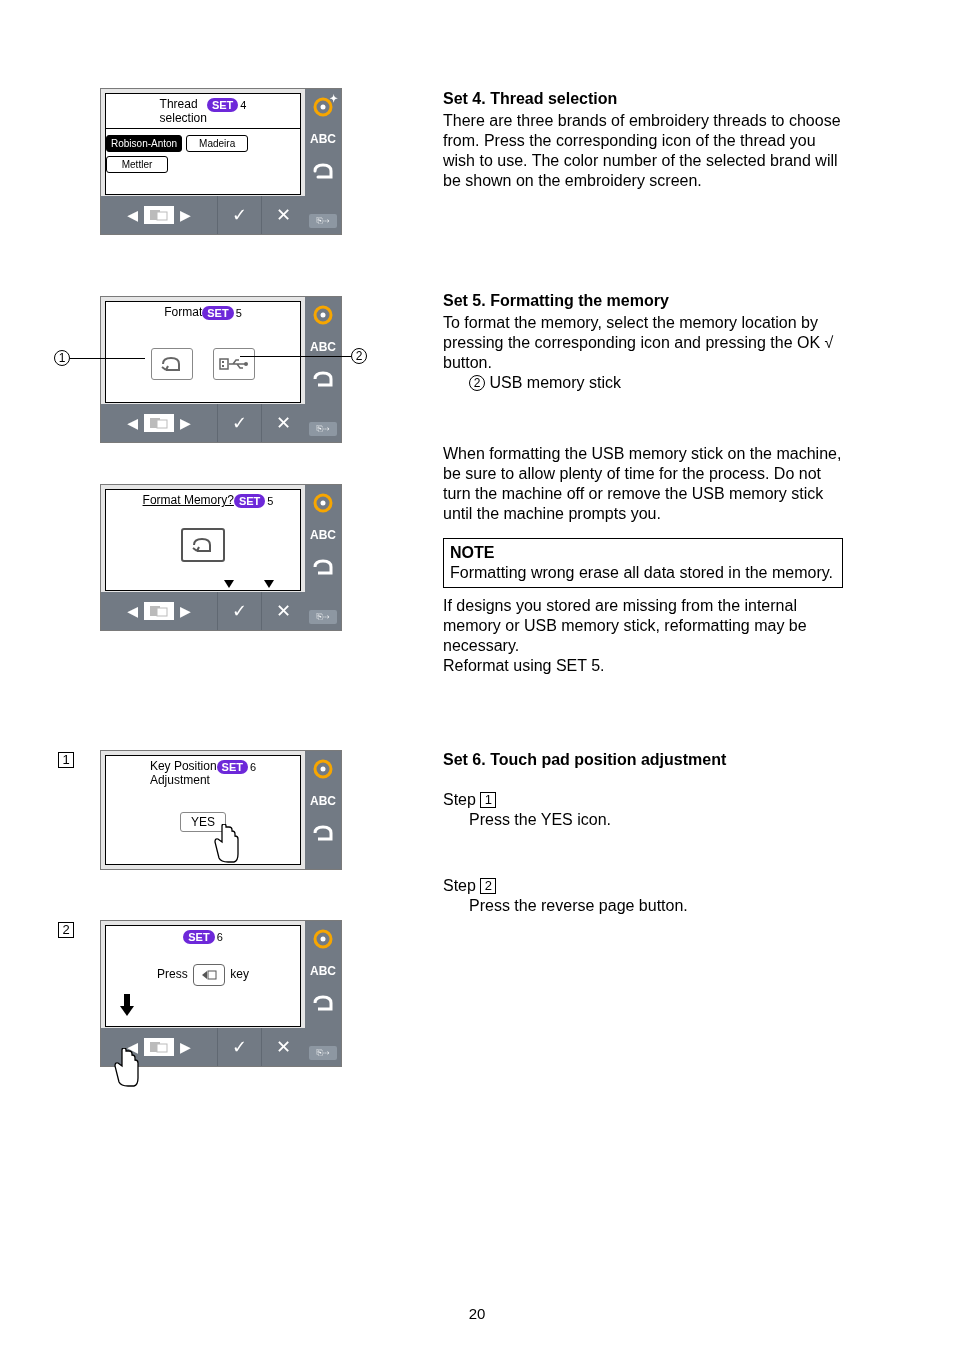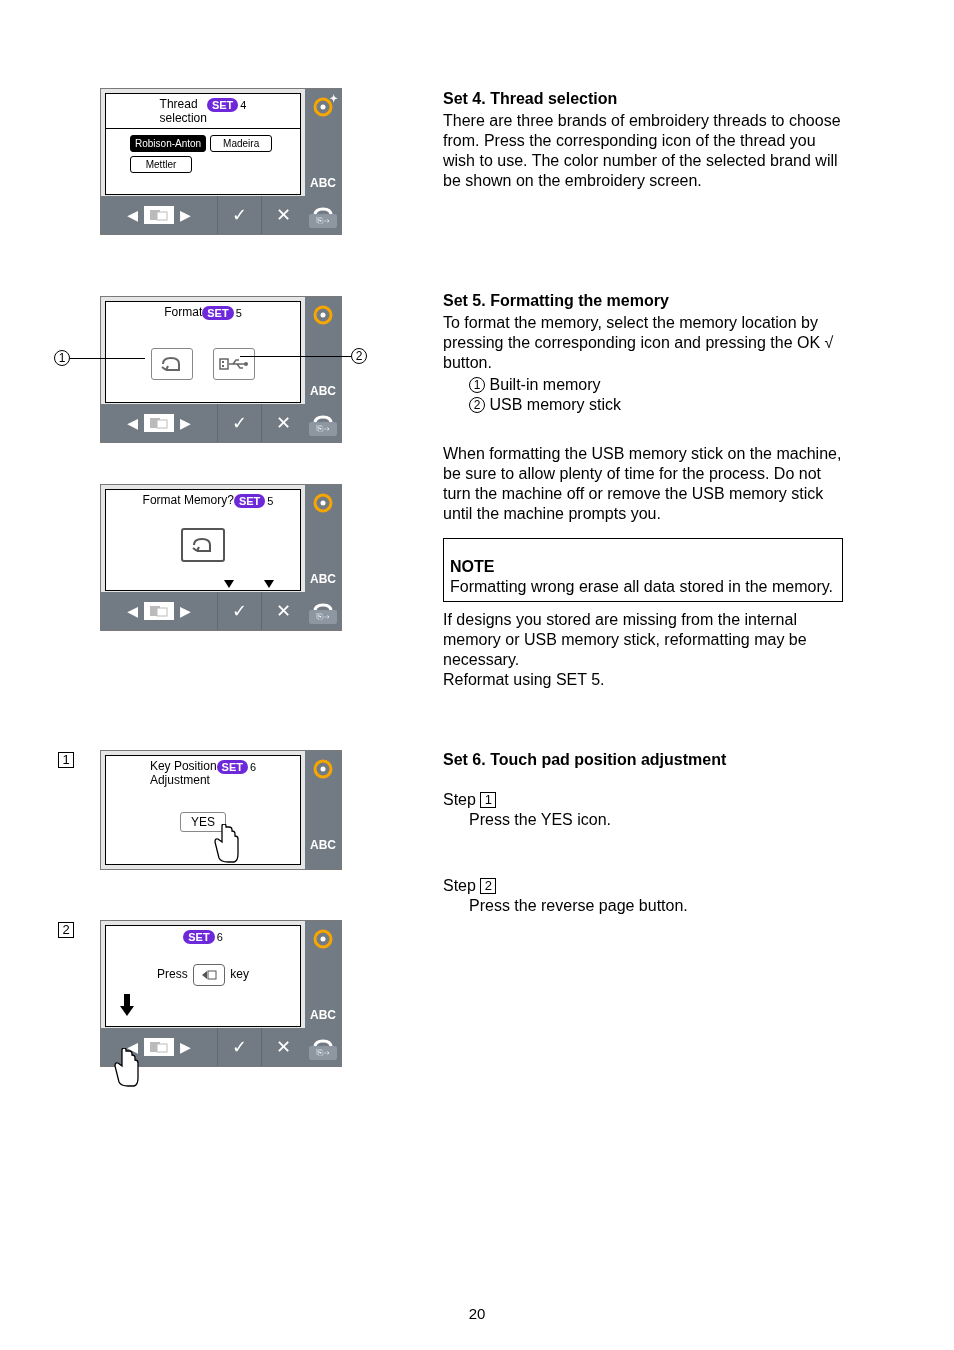--- a/index.html
+++ b/index.html
@@ -29,21 +29,21 @@
   .heading {
     font-weight: bold;
     margin-bottom: 2px;
   }
   .note-box {
     border: 1px solid #000;
     padding: 4px 6px;
     margin-top: 8px;
     margin-bottom: 8px;
   }
-  .note-title { font-weight: bold; margin-top: 14px; }
+  .note-title { font-weight: bold; }
   .page-num {
     position: absolute;
     bottom: 28px;
     left: 0;
     width: 954px;
     text-align: center;
     font-size: 15px;
   }
   .indent { margin-left: 26px; }
   .step-box {
@@ -105,21 +105,21 @@
     width: 26px;
     height: 24px;
     display: flex;
     align-items: center;
     justify-content: center;
     color: #fff;
     font-size: 12px;
     font-weight: bold;
   }
   .side-icon.first { color: #f7a600; font-size: 18px; position: relative; }
-  .side-abc { color: #fff; font-weight: bold; font-size: 12px; margin-top: 44px; }
+  .side-abc { color: #fff; font-weight: bold; font-size: 12px; }
   .side-undo { color: #fff; font-size: 18px; }
   .side-usb {
     position: absolute;
     bottom: 6px;
     width: 28px;
     height: 14px;
     background: #8d97a2;
     border-radius: 2px;
     display:flex;align-items:center;justify-content:center;
     font-size:8px;color:#fff;
@@ -234,24 +234,20 @@
 <div class="page">
 
 <div class="right-col" style="top:89px;">
   <div class="heading">Set 4. Thread selection</div>
   <div>There are three brands of embroidery threads to choose from. Press the corresponding icon of the thread you wish to use. The color number of the selected brand will be shown on the embroidery screen.</div>
 </div>
 
 <div class="right-col" style="top:291px;">
   <div class="heading">Set 5. Formatting the memory</div>
   <div>To format the memory, select the memory location by pressing the corresponding icon and pressing the OK √ button.</div>
-  <div style="margin-left:26px;margin-top:2px;">
-    <span class="circ-num">1</span>
-    <span>Built-in memory</span>
-  </div>
   <div style="margin-left:26px;">
     <span class="circ-num">2</span>
     <span>USB memory stick</span>
   </div>
 </div>
 <div class="right-col" style="top:444px;">
   <div>When formatting the USB memory stick on the machine, be sure to allow plenty of time for the process.  Do not turn the machine off or remove the USB memory stick until the machine prompts you.</div>
   <div class="note-box" style="margin-top:14px;">
     <div class="note-title">NOTE</div>
     <div>Formatting wrong erase all data stored in the memory.</div>
@@ -279,21 +275,21 @@
 <div class="screen" style="left:100px;top:88px;">
   <div class="screen-main">
     <div class="title-row">
       <div style="white-space:pre">Thread
 selection</div>
       <div>
         <span class="set-badge">SET</span><span class="set-after">4</span>
       </div>
     </div>
     <div style="border-top:1px solid #000;"></div>
-    <div style="padding:6px 24px;display:flex;flex-wrap:wrap;gap:4px;">
+    <div style="padding:6px 0;display:flex;flex-wrap:wrap;gap:4px;">
       <span class="opt-btn sel">Robison-Anton</span>
       <span class="opt-btn">Madeira</span>
       <span class="opt-btn">Mettler</span>
     </div>
   </div>
   <div class="screen-side">
     <div class="side-icon first">
       <svg width="22" height="22" viewBox="0 0 22 22">
             <circle cx="11" cy="11" r="8" fill="none" stroke="#f7a600" stroke-width="3"></circle>
             <circle cx="11" cy="11" r="2.5" fill="#fff"></circle>
@@ -382,21 +378,21 @@
 </div>
 
 <div class="callout-label" style="left:54px;top:350px;"><span class="circ-num">1</span></div>
 <div class="callout-line" style="left:70px;top:358px;width:75px;"></div>
 <div class="callout-label" style="left:351px;top:348px;"><span class="circ-num">2</span></div>
 <div class="callout-line" style="left:240px;top:356px;width:111px;"></div>
 
 <div class="screen" style="left:100px;top:484px;">
   <div class="screen-main">
     <div class="title-row">
-      <div style="margin-left:10px;">Format Memory?</div>
+      <div style="margin-left:10px;text-decoration:underline;">Format Memory?</div>
       <div>
         <span class="set-badge">SET</span><span class="set-after">5</span>
       </div>
     </div>
     <div style="display:flex;justify-content:center;margin-top:18px;">
       <div class="mem-icon" style="border-width:2px;border-color:#555;">
         <svg width="26" height="20" viewBox="0 0 26 20">
               <path d="M4 10 Q4 4 12 4 Q20 4 20 10 L20 16 L7 16" fill="none" stroke="#555" stroke-width="2"></path>
               <path d="M7 16 L3 13 M7 16 L9 12" fill="none" stroke="#555" stroke-width="2"></path>
             </svg>

